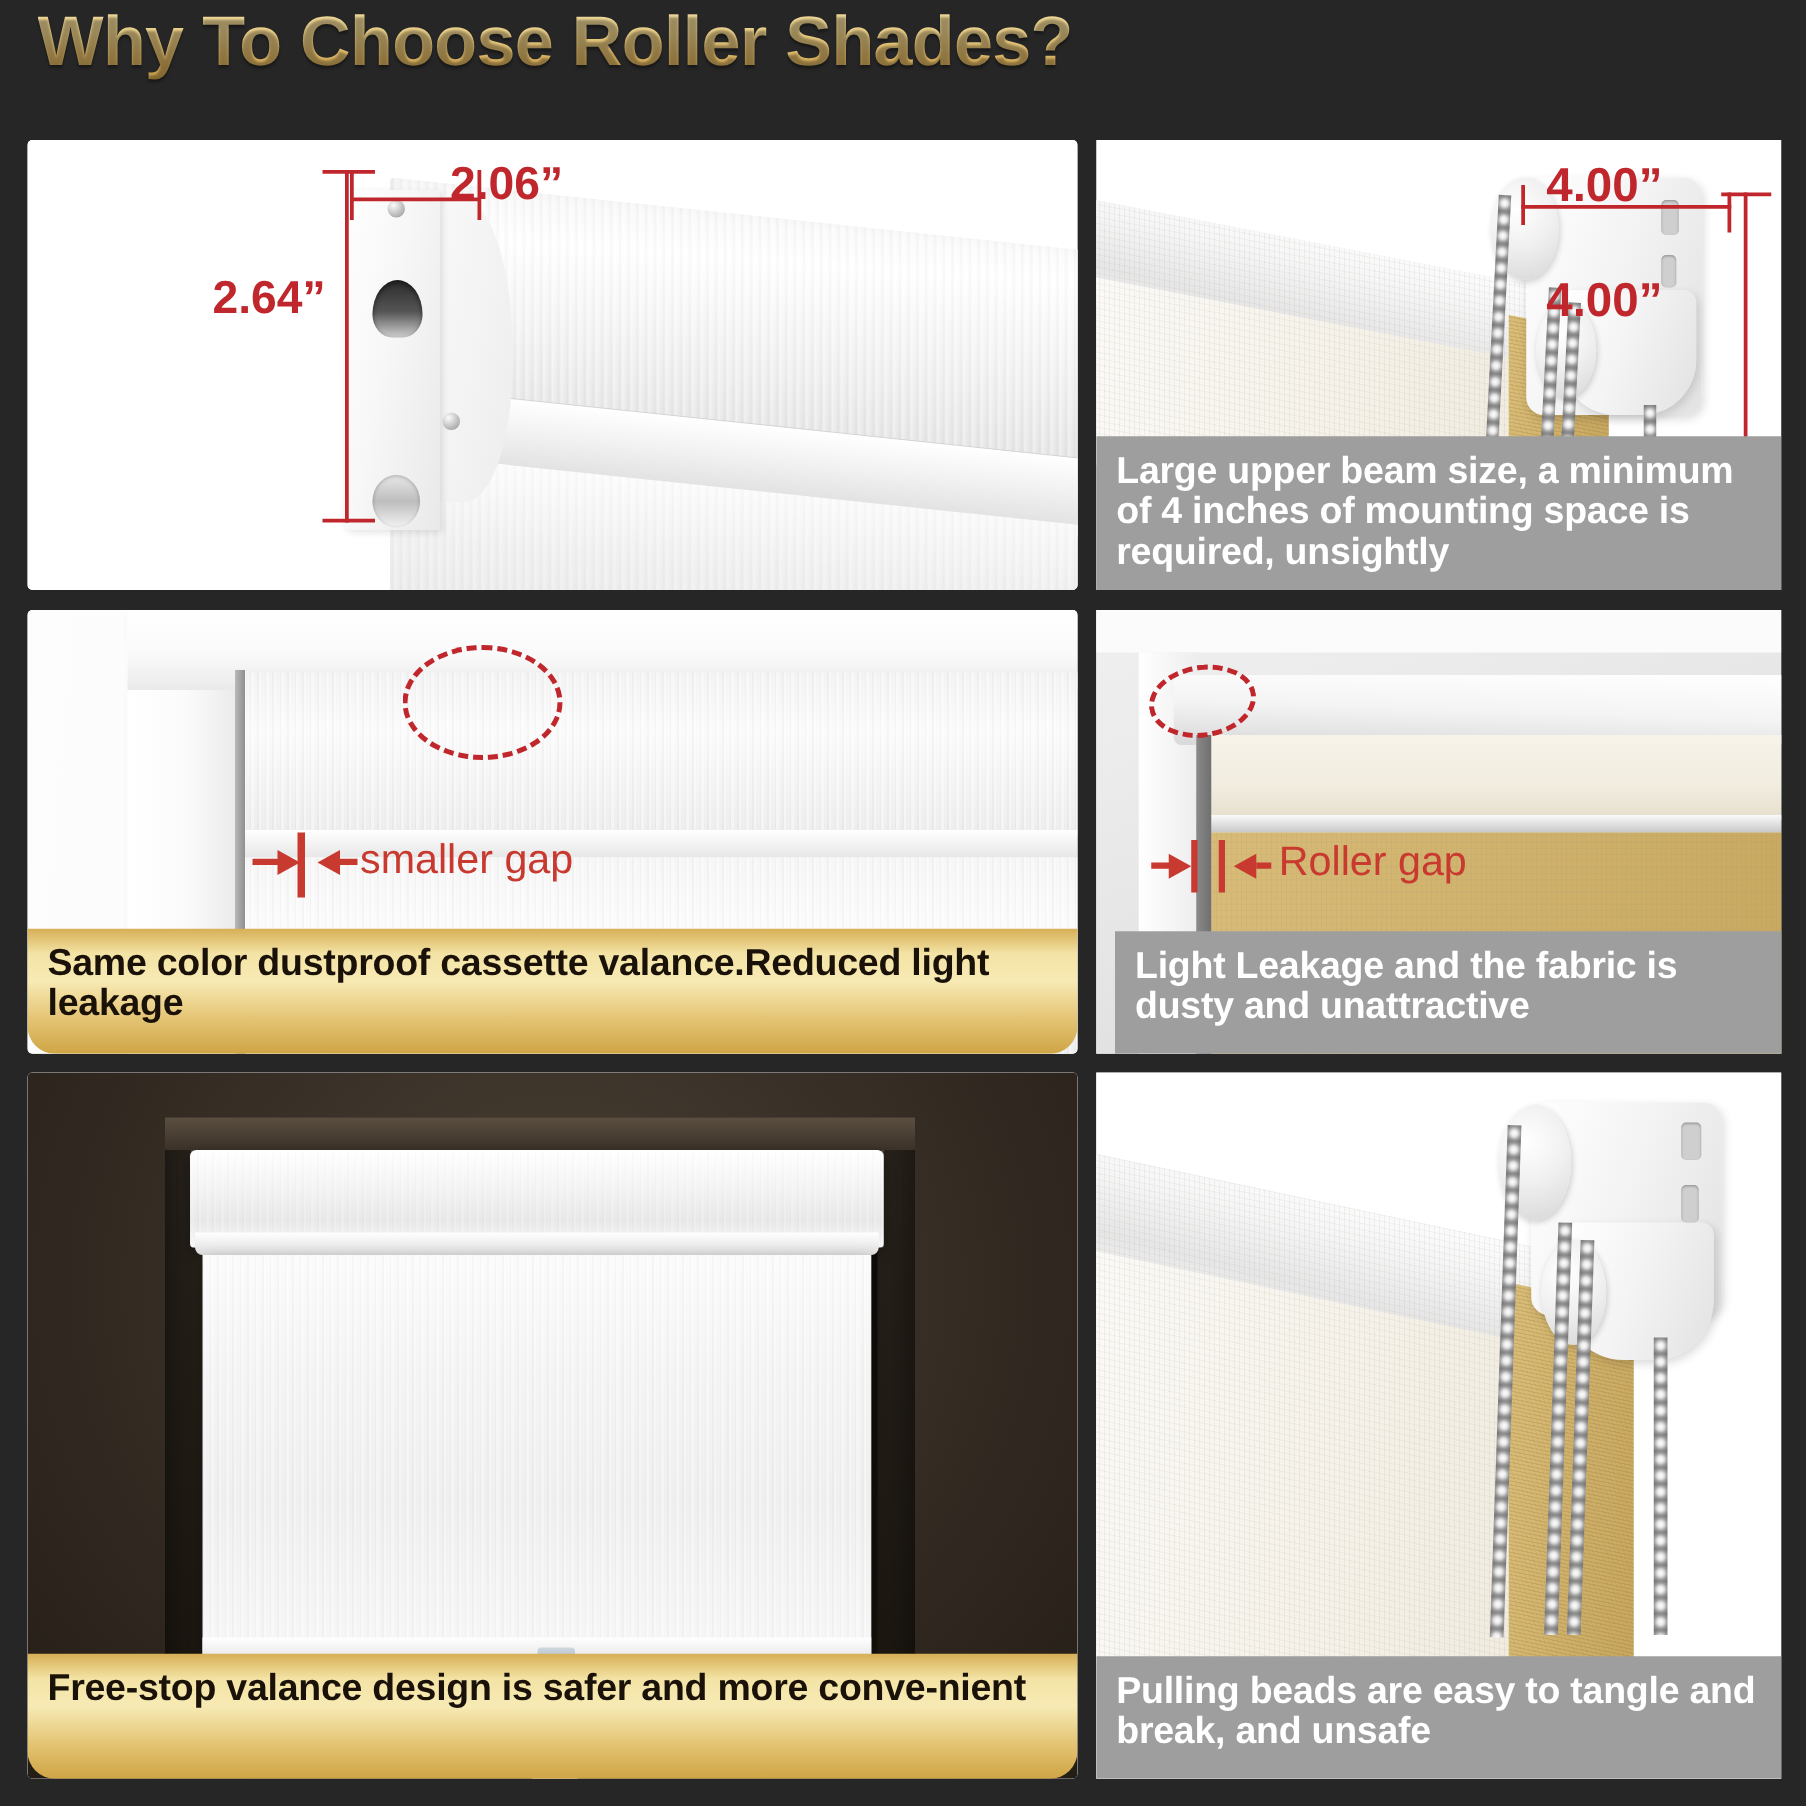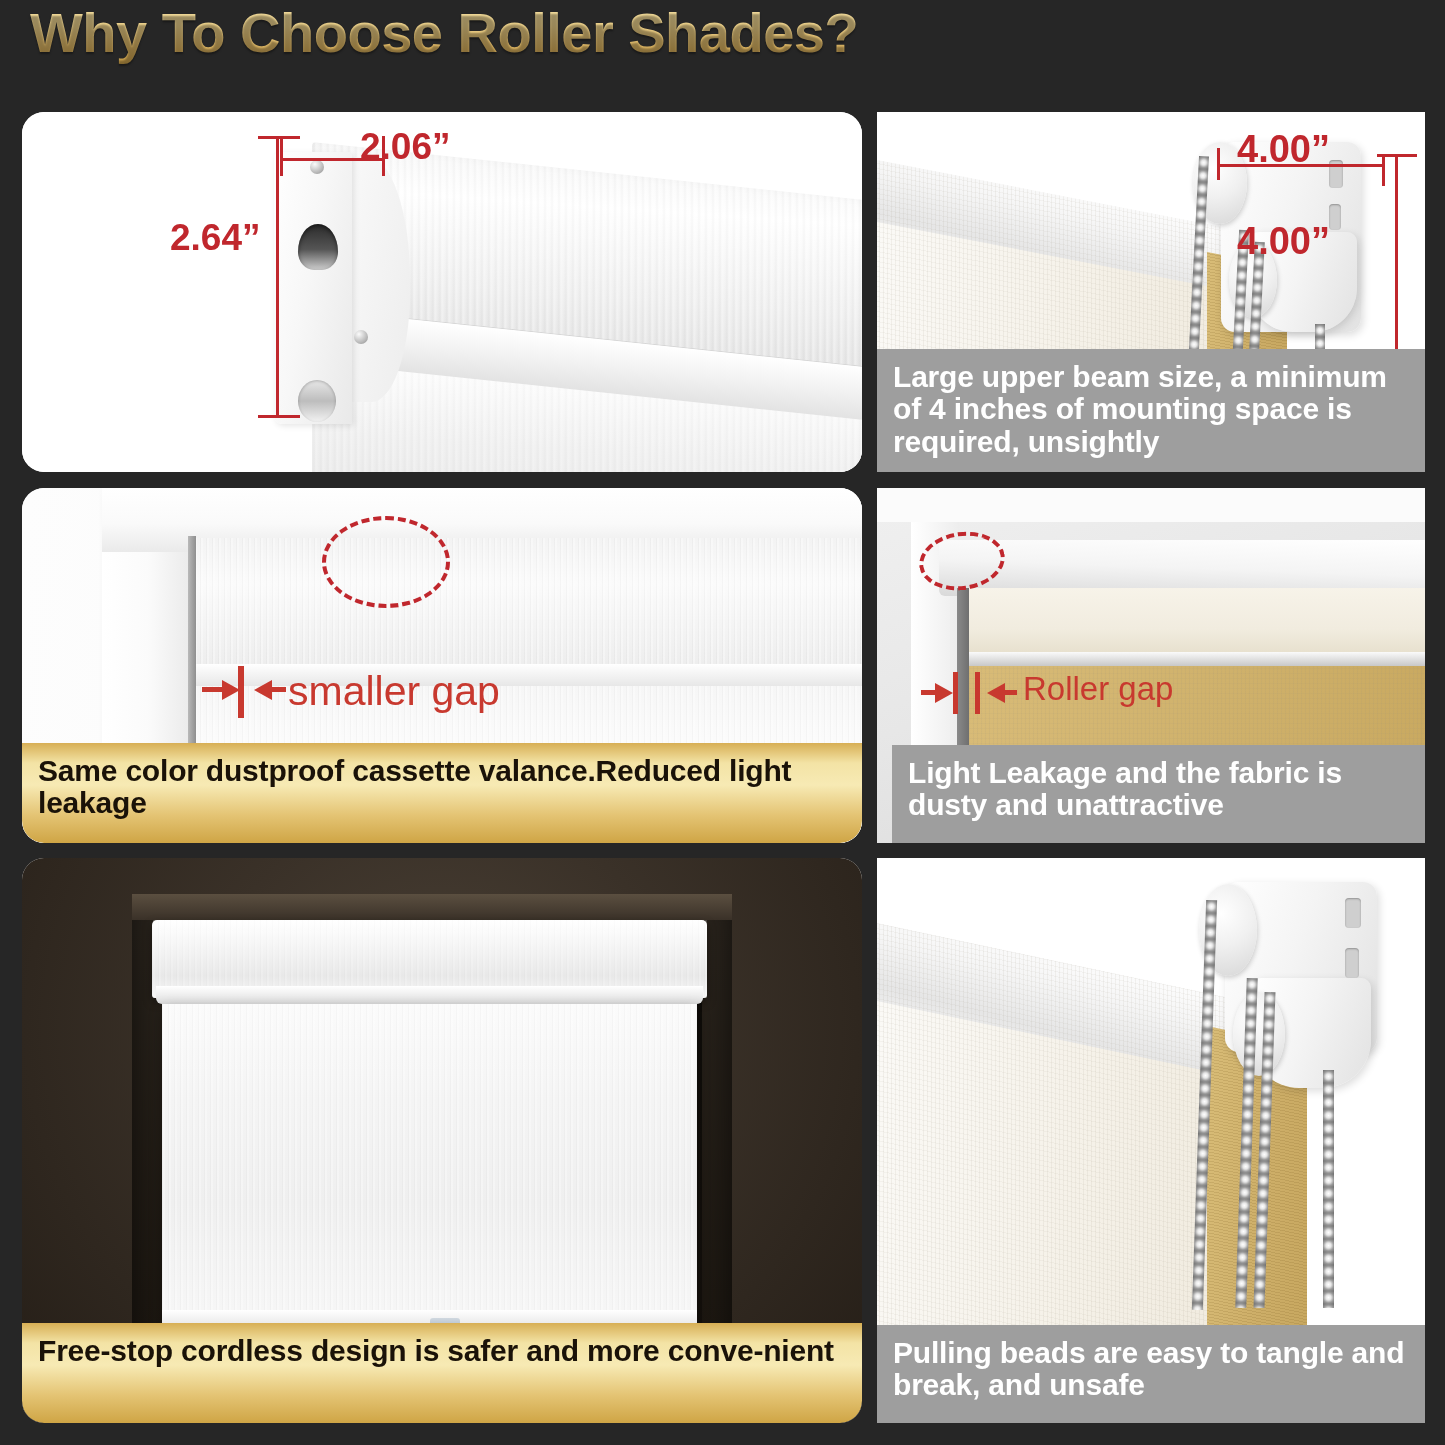--- a/index.html
+++ b/index.html
@@ -43,21 +43,21 @@
   }
 
   
   .grid { position: absolute; left: 0; top: 0; width: 1445px; height: 1445px; }
 
   .panel {
     position: absolute;
     overflow: hidden;
     background: #ffffff;
   }
-  .panel.rounded { border-radius: 22px; }
+  .panel.rounded { border-radius: 4px; }
 
   
   .p1 { left: 22px;  top: 112px; width: 840px; height: 360px; }
   .p2 { left: 877px; top: 112px; width: 548px; height: 360px; }
   .p3 { left: 22px;  top: 488px; width: 840px; height: 355px; }
   .p4 { left: 877px; top: 488px; width: 548px; height: 355px; }
   .p5 { left: 22px;  top: 858px; width: 840px; height: 565px; }
   .p6 { left: 877px; top: 858px; width: 548px; height: 565px; }
 
   .photo { position: absolute; left: 0; top: 0; right: 0; bottom: 0; }
@@ -458,21 +458,21 @@
           </div>
         <div style="position:absolute; left:166px; top:48px; width:8px; height:310px; background:linear-gradient(90deg,#b9b9b9,#8f8f8f);"></div>
 
         <div class="dashed-ellipse" style="left:300px; top:28px; width:128px; height:92px;"></div>
 
         <div class="red-bar" style="left:216px; top:178px; width:6px; height:52px;"></div>
         <div class="arrow-stem" style="left:180px; top:199px; width:22px;"></div>
         <div class="arrow-r" style="left:200px; top:192px;"></div>
         <div class="arrow-l" style="left:232px; top:192px;"></div>
         <div class="arrow-stem" style="left:250px; top:199px; width:14px;"></div>
-        <div class="gap-label" style="left:266px; top:180px; font-size:41px;">smaller gap</div>
+        <div class="gap-label" style="left:266px; top:180px; font-size:33px;">smaller gap</div>
       </div>
 
       <div class="caption gold">Same color dustproof cassette valance.Reduced light leakage</div>
     </div>
 
     <div class="panel p4">
       <div class="photo">
         <div class="p4-bg"></div>
         <div class="p4-wallcap"></div>
         <div class="p4-jamb"></div>
@@ -525,21 +525,21 @@
 
         <div class="p5-hand">
           <svg width="72" height="160" viewBox="0 0 72 160">
             <path d="M20 6 C14 2 7 6 8 15 C9 24 16 33 20 41 L14 52 C10 64 12 78 18 92 L30 150 L60 150 L54 92 C58 74 56 56 48 44 L40 20 C37 9 28 3 20 6 Z" fill="#f3cdb8" stroke="#dcab92" stroke-width="1.5"></path>
             <path d="M22 12 C18 18 22 28 27 36" fill="none" stroke="#e0b49c" stroke-width="2"></path>
             <path d="M32 14 C29 20 32 30 36 38" fill="none" stroke="#e0b49c" stroke-width="2"></path>
           </svg>
         </div>
       </div>
 
-      <div class="caption gold">Free-stop cordless design is safer and more conve-nient</div>
+      <div class="caption gold">Free-stop valance design is safer and more conve-nient</div>
     </div>
 
     <div class="panel p6">
       <div class="photo">
         <div class="p6-bg"></div>
 
         <div class="roller-tube" style="left:-14px; top:62px; width:400px; height:96px; transform:skewY(12deg); transform-origin:left top;">
             <div class="weave"></div>
           </div>
         <div class="fabric-white" style="left:-14px; top:140px; width:392px; height:330px; transform:skewY(12deg); transform-origin:left top;">

